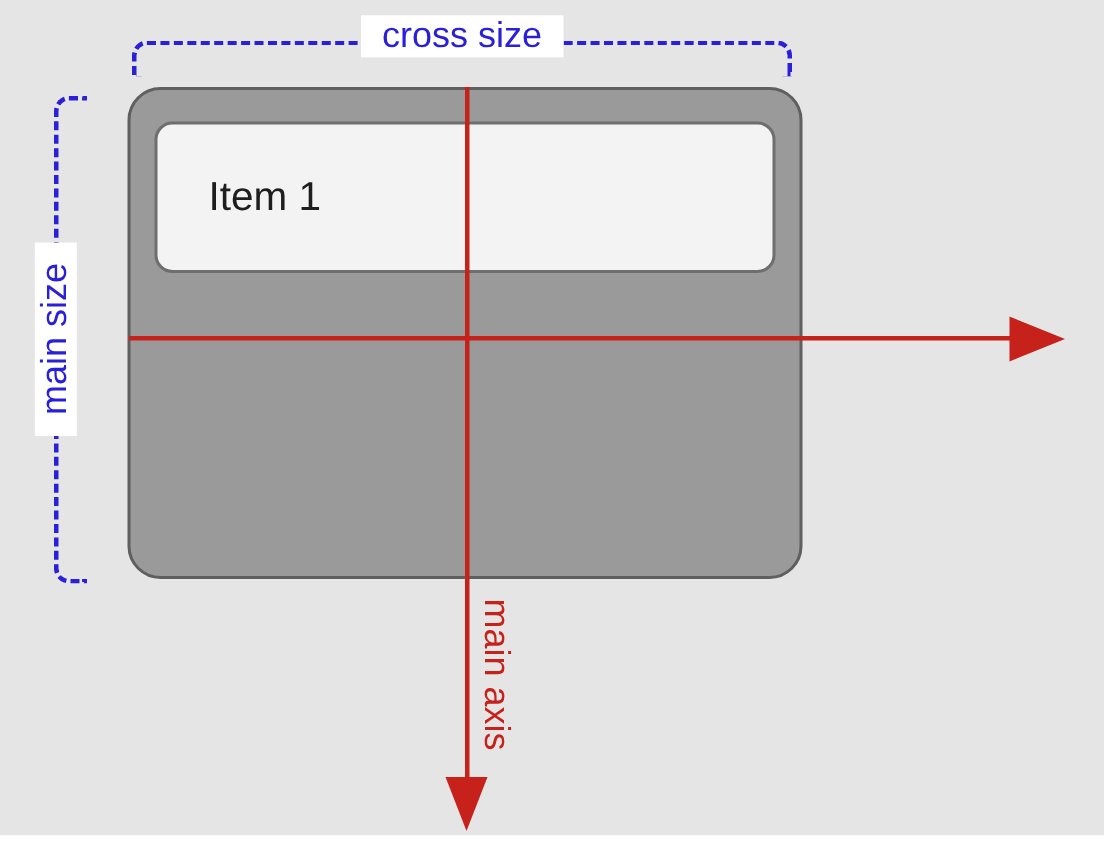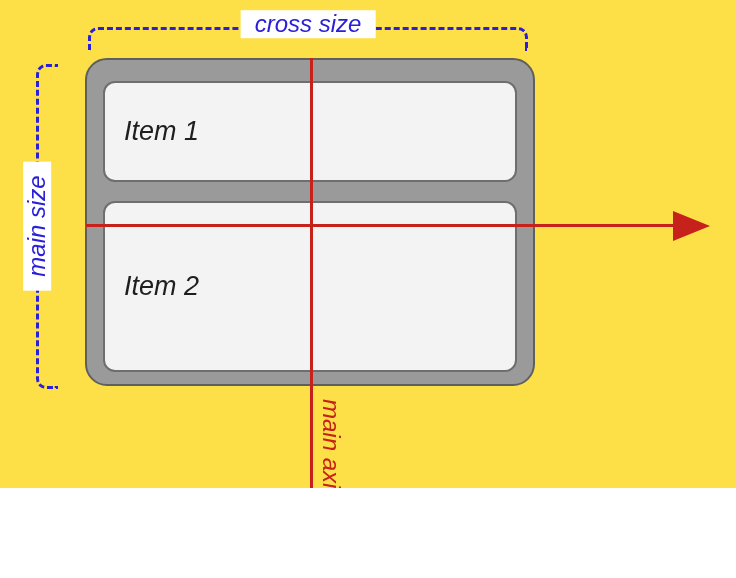--- a/index.html
+++ b/index.html
@@ -2,24 +2,23 @@
 <html style="--axis-red: #c6211a; --measure-blue: #2a20d9; --container-fill: #9a9a9a; --container-border: #5f5f5f; --item-fill: #f2f3f2; --item-border: #6e6e6e; --item-text: #1e1e1e;"><head>
 <meta charset="utf-8">
 <style>
   * { box-sizing: border-box; margin: 0; padding: 0; }
   html, body { background: #ffffff; }
   body { font-family: "Liberation Sans", sans-serif; }
 
   .stage {
     position: relative;
     width: 736px;
-    height: 488px;
-    background: #fde047;
+    height: 557px;
+    background: #e5e5e5;
     overflow: hidden;
-    font-style: italic;
   }
 
   
   .flex-container {
     position: absolute;
     left: 85px; top: 58px;
     width: 450px; height: 328px;
     background: var(--container-fill, #9a9a9a);
     border: 2.5px solid var(--container-border, #5f5f5f);
     border-radius: 22px;
@@ -27,21 +26,21 @@
   }
   .flex-item {
     position: absolute;
     left: 16px;
     width: 414px;
     background: var(--item-fill, #f2f3f2);
     border: 2px solid var(--item-border, #6e6e6e);
     border-radius: 12px;
     display: flex;
     align-items: center;
-    padding-left: 19px;
+    padding-left: 34px;
     font-size: 27px;
     color: var(--item-text, #1e1e1e);
     z-index: 1;
   }
   .item1 { top: 21px;  height: 101px; }
   .item2 { top: 141px; height: 171px; }
 
   
   .bracket-top {
     position: absolute;
@@ -136,23 +135,20 @@
   <div class="bracket-top"></div>
   <div class="label label-cross-size">cross size</div>
 
   <div class="bracket-left"></div>
   <div class="label label-main-size">main size</div>
 
   <div class="flex-container">
     <div class="flex-item item1">
       <span>Item 1</span>
     </div>
-    <div class="flex-item item2">
-      <span>Item 2</span>
-    </div>
   </div>
 
   <div class="axis-h"></div>
   <div class="arrow-right"></div>
 
   <div class="axis-v"></div>
   <div class="arrow-down"></div>
   <div class="label label-main-axis">main axis</div>
 
 </div>

